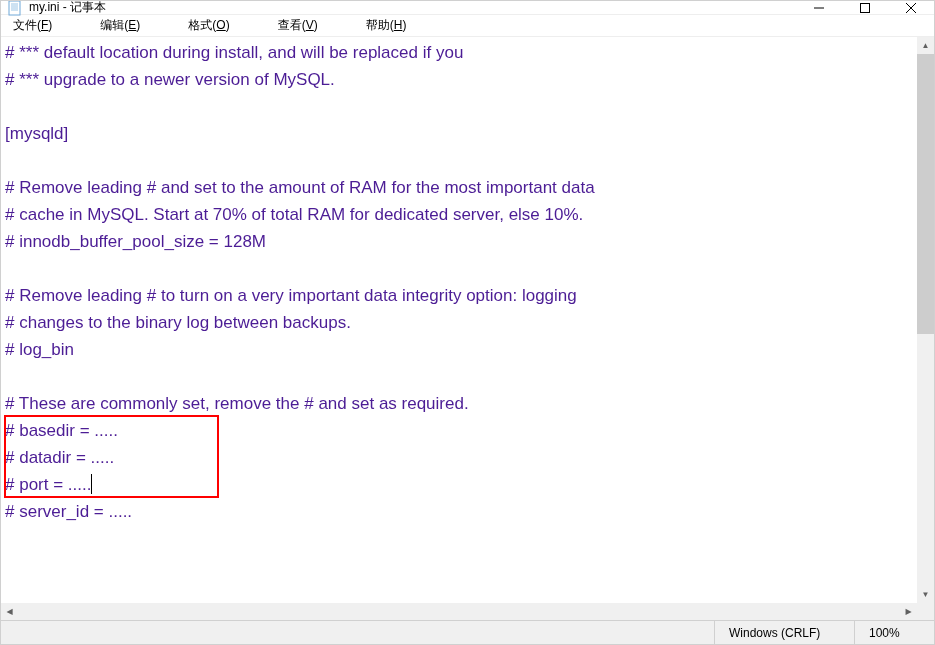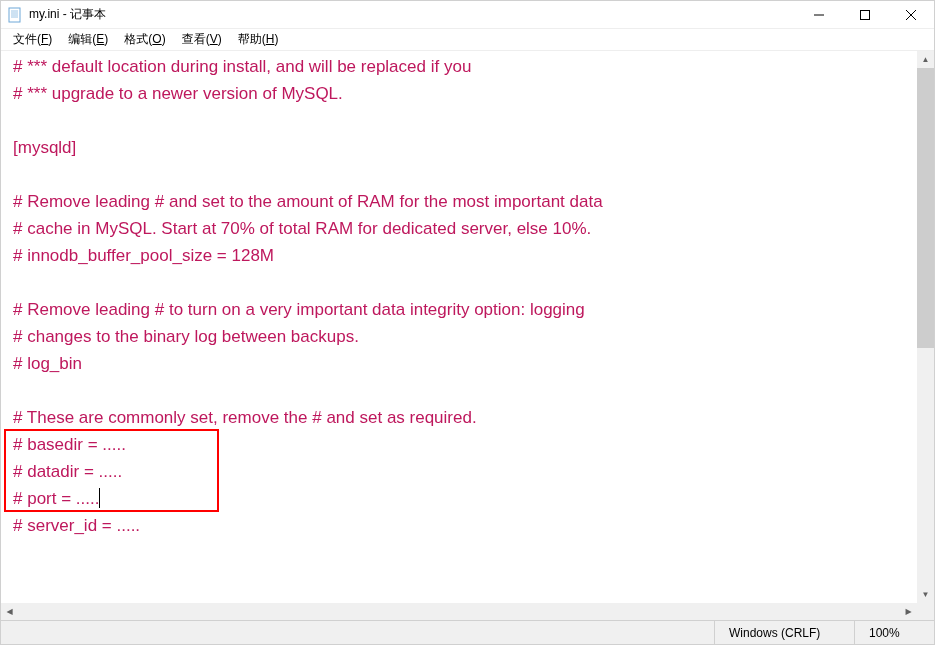--- a/index.html
+++ b/index.html
@@ -8,21 +8,21 @@
       font-size: 12px;
       background: #fff;
       width: 935px;
       height: 645px;
       display: flex;
       flex-direction: column;
       border: 1px solid #d0d0d0;
       overflow: hidden;
     }
     .titlebar {
-      height: 28px;
+      height: 14px;
       background: #fff;
       display: flex;
       align-items: center;
       padding-left: 6px;
       border-bottom: 1px solid #eee;
     }
     .titlebar-icon {
       width: 16px;
       height: 16px;
       margin-right: 4px;
@@ -49,45 +49,46 @@
       font-family: "Segoe UI", sans-serif;
       font-size: 10px;
     }
     .menubar {
       height: 22px;
       display: flex;
       align-items: flex-start;
       padding: 0 4px;
       font-size: 12px;
       border-bottom: 1px solid #eee;
+      gap: 32px;
     }
     .menu-item {
       padding: 2px 8px;
       cursor: pointer;
     }
     .menu-underline { text-decoration: underline; }
     .content-wrapper {
       flex: 1;
       position: relative;
       overflow: hidden;
     }
     .content-scroll {
       position: absolute;
       top: 0; left: 0; right: 0; bottom: 17px;
       overflow: hidden;
     }
     .textarea {
       width: 100%;
       height: 100%;
-      padding: 2px 12px;
+      padding: 2px 4px;
       font-family: "Microsoft YaHei", Arial, sans-serif;
       font-size: 17px;
       line-height: 27px;
       white-space: pre;
-      color: #be185d;
+      color: #4c1d95;
       position: relative;
     }
     .red-box {
       position: absolute;
       border: 2px solid #f00;
       pointer-events: none;
       left: 3px;
       top: 440px;
       width: 215px;
       height: 80px;

